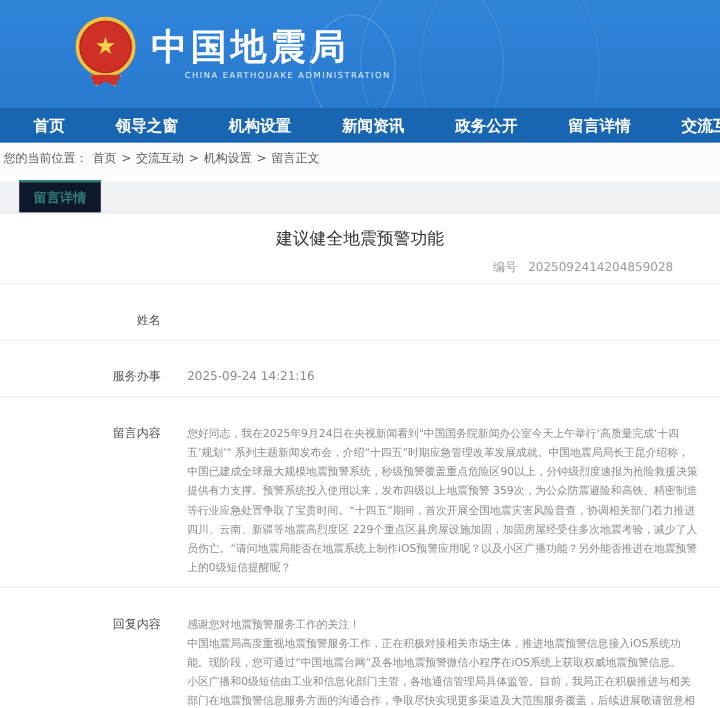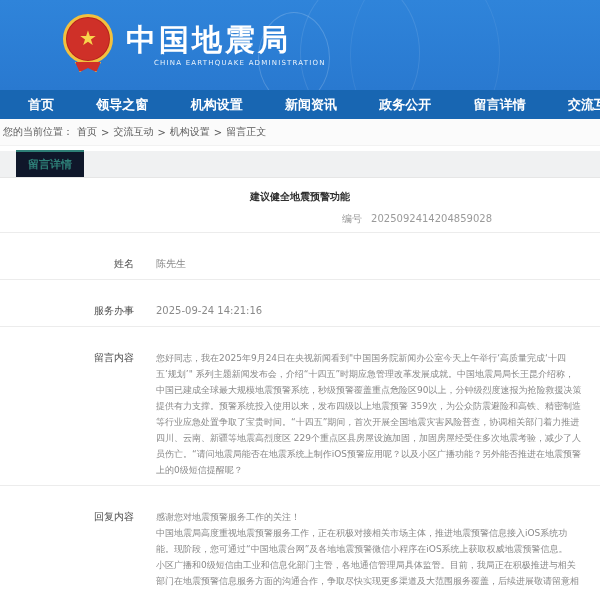--- a/index.html
+++ b/index.html
@@ -39,22 +39,22 @@
 
   
   .tabbar { margin-top:5px; height:27px; background:#f0f1f2; display:flex; align-items:flex-end;
     border-bottom:1px solid #e6e6e6; }
   .tab { height:27px; margin-left:16px; padding:0 12px; background:#0f172a; display:flex;
     align-items:center; font-size:11px; color:#2e7f77; font-weight:bold;
     border-top:2px solid #2e7f77; cursor:pointer;text-align:right; }
 
   
   .content { background:#fff; padding-top:12px; }
-  .msg-title { text-align:center; font-size:10px; color:#2f2f2f; font-weight:bold; }
-  .msg-number { text-align:right; padding-right:108px; font-size:10px; color:#9a9a9a;
+  .msg-title { text-align:center; font-size:14px; color:#2f2f2f; font-weight:normal; }
+  .msg-number { text-align:right; padding-right:39px; font-size:10px; color:#9a9a9a;
     margin-top:8px; margin-bottom:6px; }
   .msg-number span { margin-left:6px; }
   .field-table { }
   .row { display:flex; border-top:1px solid #ececec; padding:23px 14px 7px 0; }
   .row-label { width:134px; flex-shrink:0; text-align:right; font-size:10px;
     color:#4d4d4d; line-height:16px; }
   .row-value { flex:1; margin-left:22px; font-size:9px; color:#8a8a8a; line-height:16px;
     white-space:pre-line; padding-right:4px; }
   .row-value.short { font-size:10px; }
 </style>
@@ -111,21 +111,20 @@
   <main class="content">
     <h1 class="msg-title">建议健全地震预警功能</h1>
     <div class="msg-number">
       <span>编号</span>
       <span>2025092414204859028</span>
     </div>
 
     <div class="field-table">
       <div class="row">
         <div class="row-label">姓名</div>
-        <div class="row-value short">陈先生</div>
       </div>
       <div class="row">
         <div class="row-label">服务办事</div>
         <div class="row-value short">2025-09-24 14:21:16</div>
       </div>
       <div class="row">
         <div class="row-label">留言内容</div>
         <div class="row-value">您好同志，我在2025年9月24日在央视新闻看到"中国国务院新闻办公室今天上午举行‘高质量完成‘十四五’规划’" 系列主题新闻发布会，介绍“十四五”时期应急管理改革发展成就。中国地震局局长王昆介绍称，中国已建成全球最大规模地震预警系统，秒级预警覆盖重点危险区90以上，分钟级烈度速报为抢险救援决策提供有力支撑。预警系统投入使用以来，发布四级以上地震预警 359次，为公众防震避险和高铁、精密制造等行业应急处置争取了宝贵时间。“十四五”期间，首次开展全国地震灾害风险普查，协调相关部门着力推进四川、云南、新疆等地震高烈度区 229个重点区县房屋设施加固，加固房屋经受住多次地震考验，减少了人员伤亡。“请问地震局能否在地震系统上制作iOS预警应用呢？以及小区广播功能？另外能否推进在地震预警上的0级短信提醒呢？</div>
       </div>
       <div class="row">

